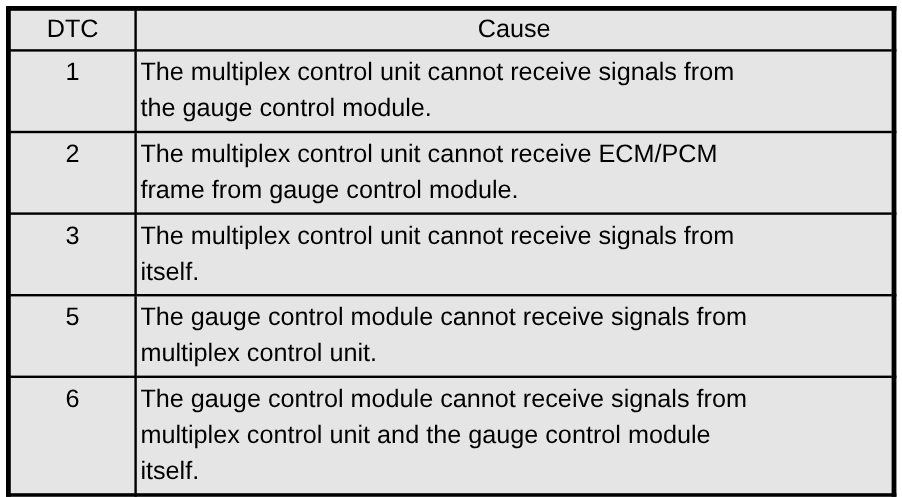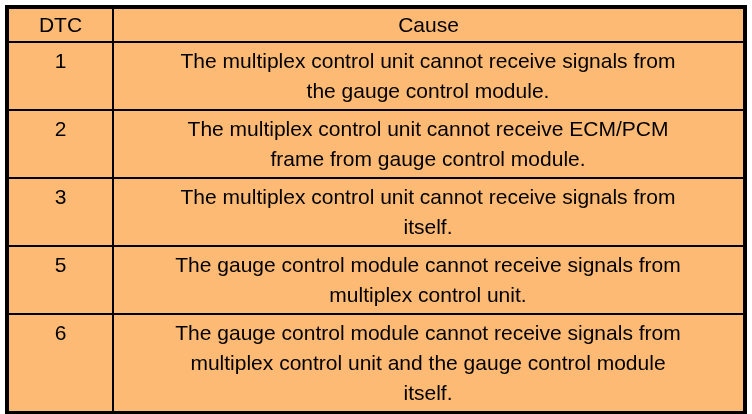--- a/index.html
+++ b/index.html
@@ -17,21 +17,21 @@
     height: 414px;
     background: #ffffff;
   }
   table.dtc-table {
     position: absolute;
     left: 5px;
     top: 5px;
     width: 742px;
     border-collapse: collapse;
     table-layout: fixed;
-    background: #fdba74;
+    background: #e5e5e5;
     border: 4px solid #000000;
     color: #000000;
     font-size: 21px;
     padding-left: 28px;
   }
   table.dtc-table th,
   table.dtc-table td {
     border: 2px solid #000000;
     line-height: 30px;
     overflow: hidden;
@@ -46,21 +46,21 @@
     padding: 0;
   }
   tbody tr          { height: 67px; }
   tbody tr.tall-row { height: 98px; }
   td.dtc-cell {
     text-align: center;
     vertical-align: top;
     padding: 3px 0 0 0;
   }
   td.cause-cell {
-    text-align: center;
+    text-align: left;
     vertical-align: top;
     padding: 3px 4px 3px 3px;
     white-space: pre-line;
   }
 </style>
 </head>
 <body>
 
 <div class="page">
   <table class="dtc-table">

